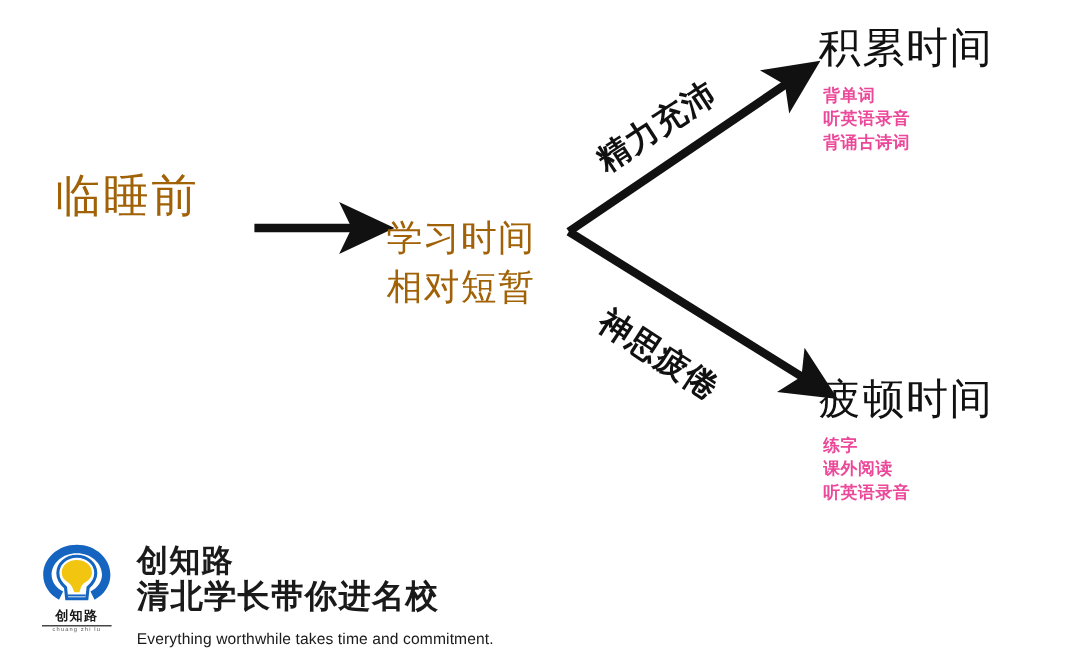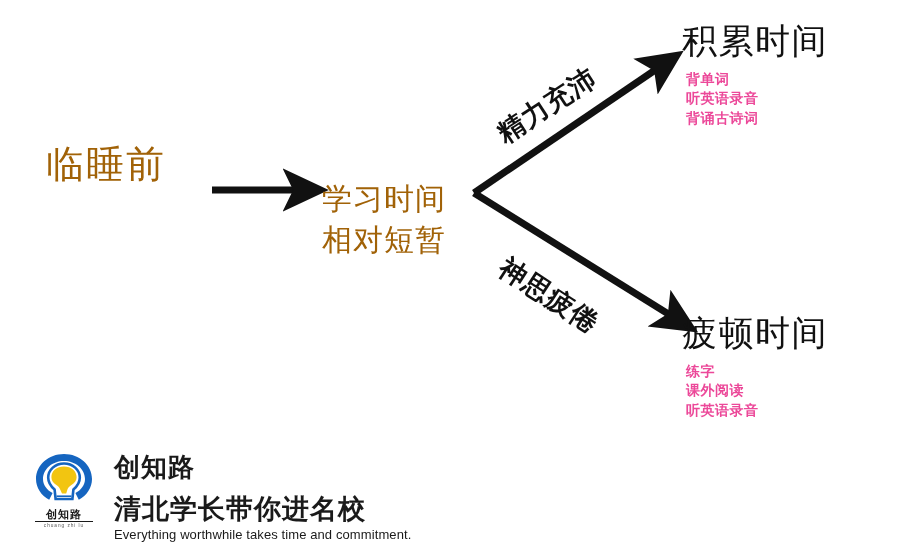--- a/index.html
+++ b/index.html
@@ -171,27 +171,27 @@
     line-height: 1.08;
     letter-spacing: 1px;
   }
   #brand-slogan {
     font-family: "Liberation Serif", "DejaVu Serif", serif;
     font-size: 27px;
     font-weight: 700;
     color: #1a1a1a;
     line-height: 1.12;
     letter-spacing: 1px;
-    margin-top: 12px;
+    margin-top: 0;
   }
   #brand-tagline {
     font-size: 13px;
     font-weight: 400;
     color: #1a1a1a;
-    margin-top: 3px;
+    margin-top: 13px;
     letter-spacing: 0.1px;
   }
 </style>
 </head>
 <body>
 
 <div id="canvas">
 
   <svg id="arrows" viewBox="0 0 900 560" width="900" height="560" xmlns="http://www.w3.org/2000/svg">
     <defs>

